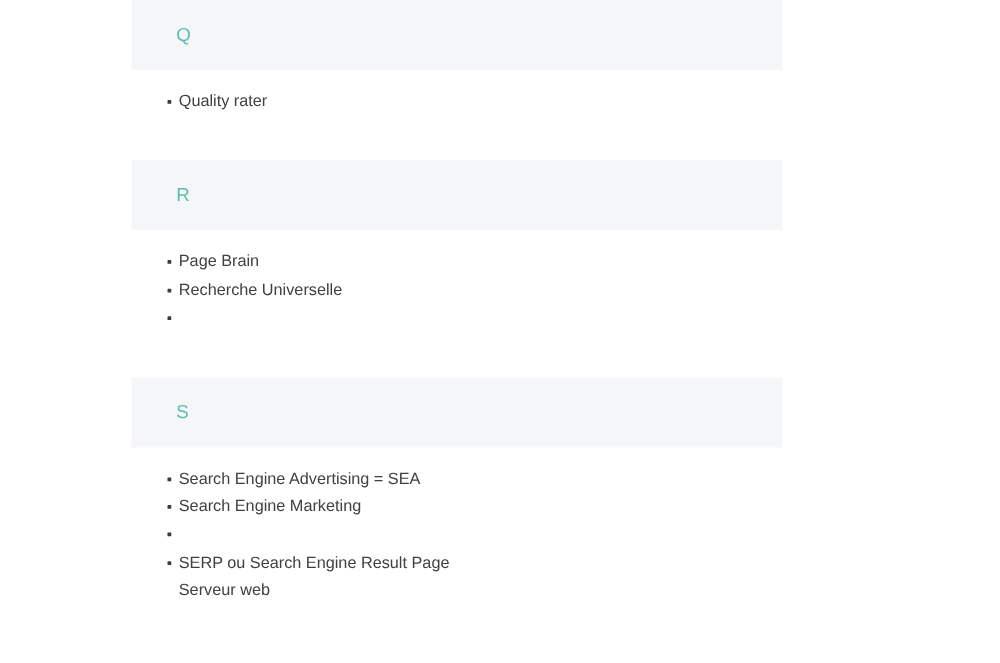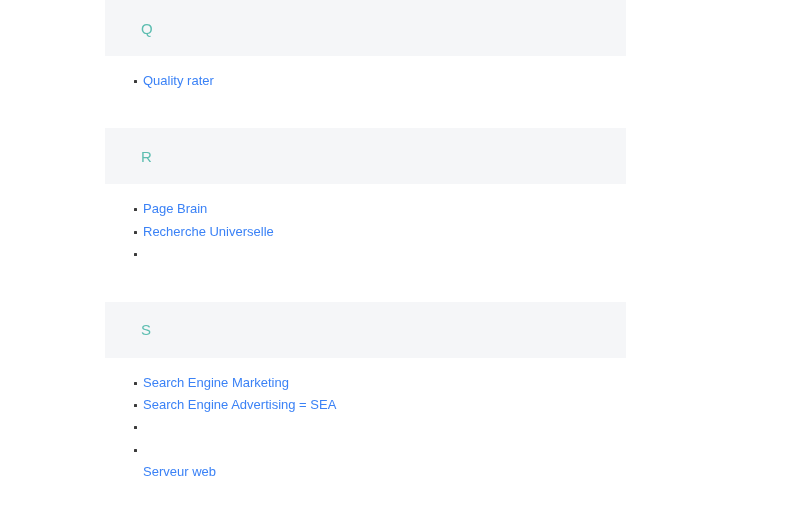--- a/index.html
+++ b/index.html
@@ -68,21 +68,21 @@
     position: absolute;
     left: 29px;
     top: 10px;
     width: 3px;
     height: 3px;
     background: #3b3b3b;
     border-radius: 0.5px;
   }
 
   .term-link {
-    color: #3b82f6;
+    color: #404040;
     font-family: "Liberation Sans", sans-serif;
     font-size: 13px;
     font-weight: 400;
     text-decoration: none;
     line-height: 22.4px;
     display: inline-block;
     vertical-align: top;
     text-align: center;
   }
 
@@ -133,31 +133,32 @@
   <div class="gap-after-list"></div>
 
   <div class="section">
     <div class="section-header">
       <span class="section-letter">S</span>
     </div>
     <div class="gap-after-header"></div>
     <ul class="term-list">
       <li class="term-item">
         <span class="term-bullet"></span>
-        <a class="term-link" href="#">Search Engine Marketing</a>
+        <a class="term-link" href="#">Search Engine Advertising = SEA</a>
       </li>
       <li class="term-item">
         <span class="term-bullet"></span>
-        <a class="term-link" href="#">Search Engine Advertising = SEA</a>
+        <a class="term-link" href="#">Search Engine Marketing</a>
       </li>
       <li class="term-item">
         <span class="term-bullet"></span>
       </li>
       <li class="term-item">
         <span class="term-bullet"></span>
+        <a class="term-link" href="#">SERP ou Search Engine Result Page</a>
       </li>
       <li class="term-item">
         
         <a class="term-link" href="#">Serveur web</a>
       </li>
 
     </ul>
   </div>
 
 </div>

